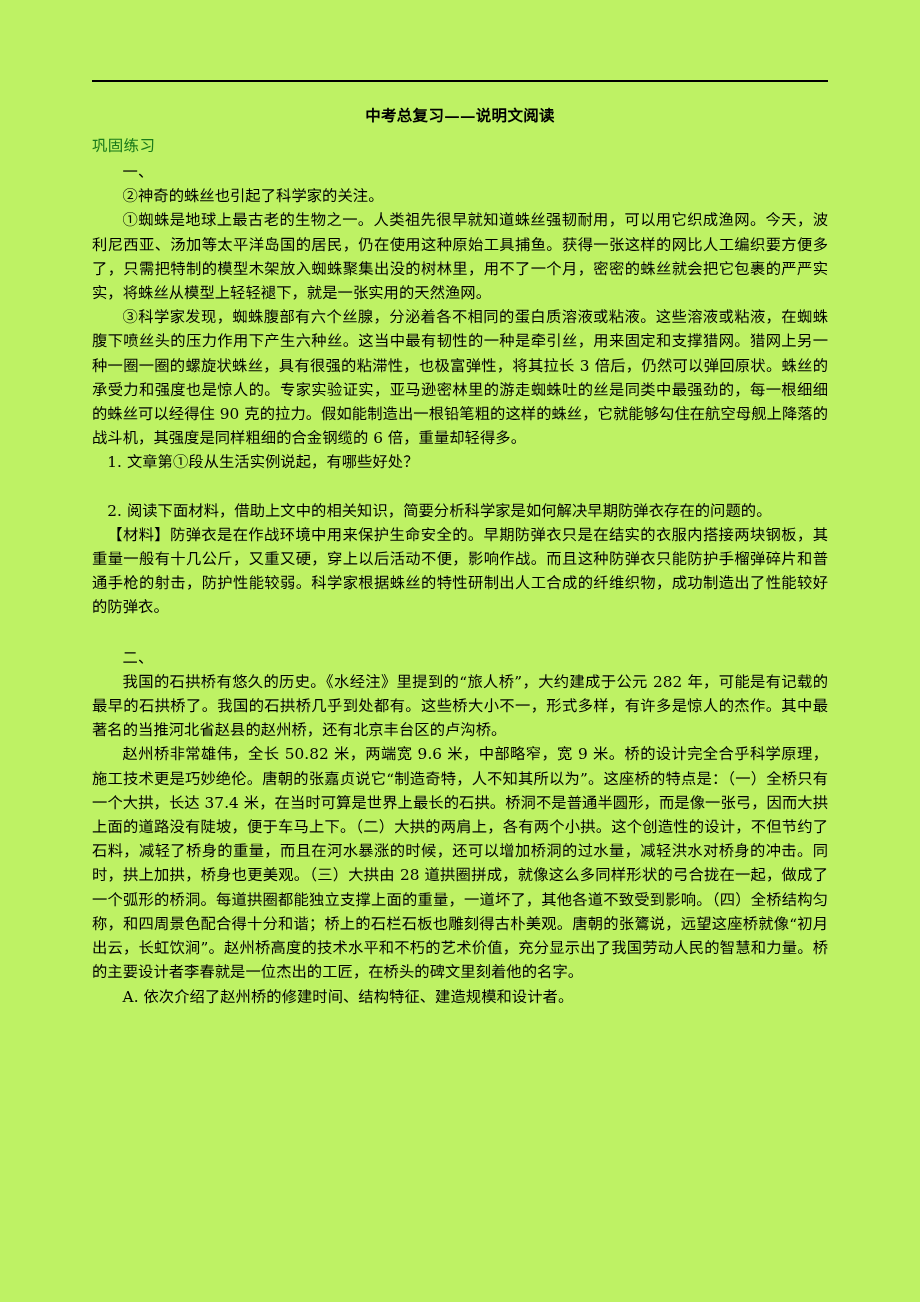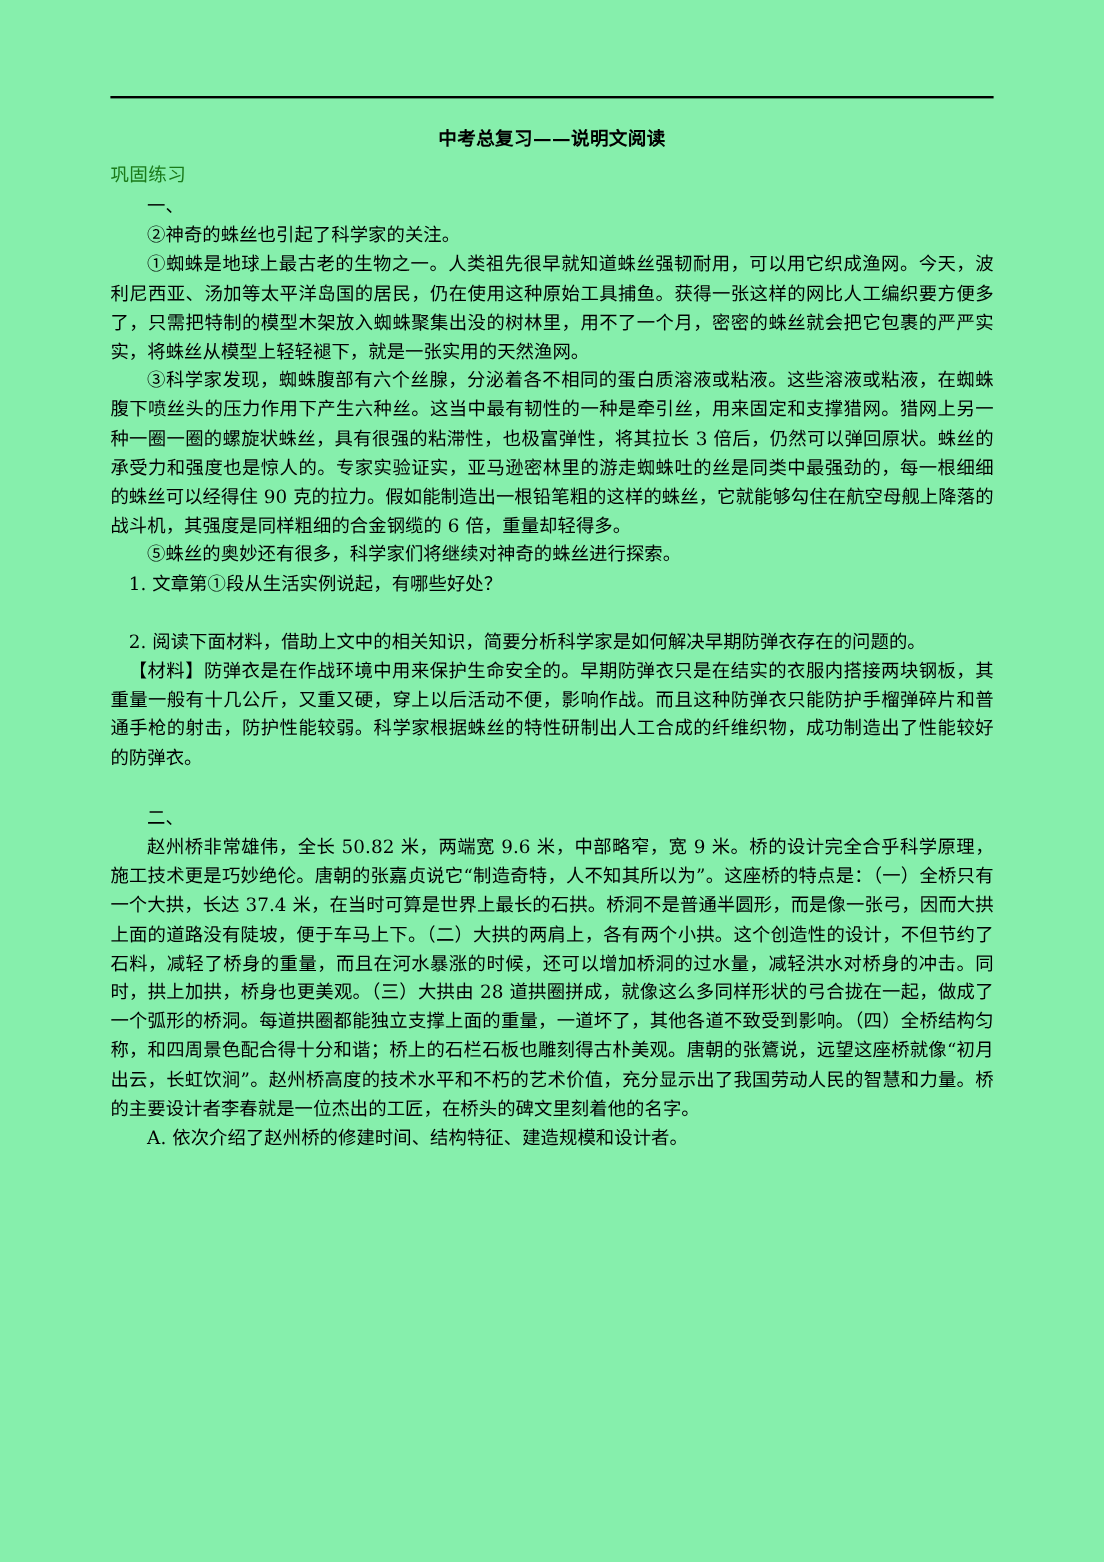--- a/index.html
+++ b/index.html
@@ -9,21 +9,21 @@
     background: #ffffff;
   }
   body {
     font-family: "DejaVu Serif", "Liberation Serif", serif;
     color: #000000;
   }
   .page {
     position: relative;
     width: 920px;
     height: 1302px;
-    background: #86efac;
+    background: #bef264;
     box-sizing: border-box;
     overflow: hidden;
   }
 
   
   .header-rule {
     position: absolute;
     left: 92px;
     top: 80px;
     width: 736px;
@@ -93,32 +93,32 @@
 
     <div class="doc-title">中考总复习——说明文阅读</div>
 
     <div class="section-heading">巩固练习</div>
 
     <p class="para indent2">一、</p>
 
     <p class="para indent2">②神奇的蛛丝也引起了科学家的关注。</p>
     <p class="para indent2">①蜘蛛是地球上最古老的生物之一。人类祖先很早就知道蛛丝强韧耐用，可以用它织成渔网。今天，波利尼西亚、汤加等太平洋岛国的居民，仍在使用这种原始工具捕鱼。获得一张这样的网比人工编织要方便多了，只需把特制的模型木架放入蜘蛛聚集出没的树林里，用不了一个月，密密的蛛丝就会把它包裹的严严实实，将蛛丝从模型上轻轻褪下，就是一张实用的天然渔网。</p>
     <p class="para indent2">③科学家发现，蜘蛛腹部有六个丝腺，分泌着各不相同的蛋白质溶液或粘液。这些溶液或粘液，在蜘蛛腹下喷丝头的压力作用下产生六种丝。这当中最有韧性的一种是牵引丝，用来固定和支撑猎网。猎网上另一种一圈一圈的螺旋状蛛丝，具有很强的粘滞性，也极富弹性，将其拉长 3 倍后，仍然可以弹回原状。蛛丝的承受力和强度也是惊人的。专家实验证实，亚马逊密林里的游走蜘蛛吐的丝是同类中最强劲的，每一根细细的蛛丝可以经得住 90 克的拉力。假如能制造出一根铅笔粗的这样的蛛丝，它就能够勾住在航空母舰上降落的战斗机，其强度是同样粗细的合金钢缆的 6 倍，重量却轻得多。</p>
-    <p class="para indent2">⑤蛛丝的奥妙还有很多，科学家们将继续对神奇的蛛丝进行探索。</p>
 
     <p class="para indent1">1. 文章第①段从生活实例说起，有哪些好处？</p>
 
     <div class="blank-line"></div>
 
     <p class="para indent1">2. 阅读下面材料，借助上文中的相关知识，简要分析科学家是如何解决早期防弹衣存在的问题的。</p>
 
     <p class="para indent1">【材料】防弹衣是在作战环境中用来保护生命安全的。早期防弹衣只是在结实的衣服内搭接两块钢板，其重量一般有十几公斤，又重又硬，穿上以后活动不便，影响作战。而且这种防弹衣只能防护手榴弹碎片和普通手枪的射击，防护性能较弱。科学家根据蛛丝的特性研制出人工合成的纤维织物，成功制造出了性能较好的防弹衣。</p>
 
     <div class="gap-section"></div>
 
     <p class="para indent2">二、</p>
 
+    <p class="para indent2">我国的石拱桥有悠久的历史。《水经注》里提到的“旅人桥”，大约建成于公元 282 年，可能是有记载的最早的石拱桥了。我国的石拱桥几乎到处都有。这些桥大小不一，形式多样，有许多是惊人的杰作。其中最著名的当推河北省赵县的赵州桥，还有北京丰台区的卢沟桥。</p>
     <p class="para indent2">赵州桥非常雄伟，全长 50.82 米，两端宽 9.6 米，中部略窄，宽 9 米。桥的设计完全合乎科学原理，施工技术更是巧妙绝伦。唐朝的张嘉贞说它“制造奇特，人不知其所以为”。这座桥的特点是：（一）全桥只有一个大拱，长达 37.4 米，在当时可算是世界上最长的石拱。桥洞不是普通半圆形，而是像一张弓，因而大拱上面的道路没有陡坡，便于车马上下。（二）大拱的两肩上，各有两个小拱。这个创造性的设计，不但节约了石料，减轻了桥身的重量，而且在河水暴涨的时候，还可以增加桥洞的过水量，减轻洪水对桥身的冲击。同时，拱上加拱，桥身也更美观。（三）大拱由 28 道拱圈拼成，就像这么多同样形状的弓合拢在一起，做成了一个弧形的桥洞。每道拱圈都能独立支撑上面的重量，一道坏了，其他各道不致受到影响。（四）全桥结构匀称，和四周景色配合得十分和谐；桥上的石栏石板也雕刻得古朴美观。唐朝的张鷟说，远望这座桥就像“初月出云，长虹饮涧”。赵州桥高度的技术水平和不朽的艺术价值，充分显示出了我国劳动人民的智慧和力量。桥的主要设计者李春就是一位杰出的工匠，在桥头的碑文里刻着他的名字。</p>
 
     <p class="para indent2">A. 依次介绍了赵州桥的修建时间、结构特征、建造规模和设计者。</p>
 
   </div>
 </div>
 
 </body></html>

